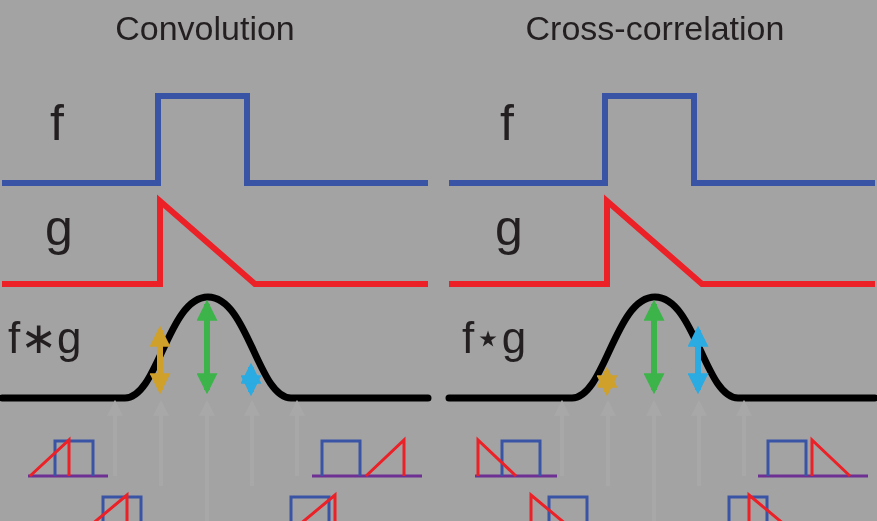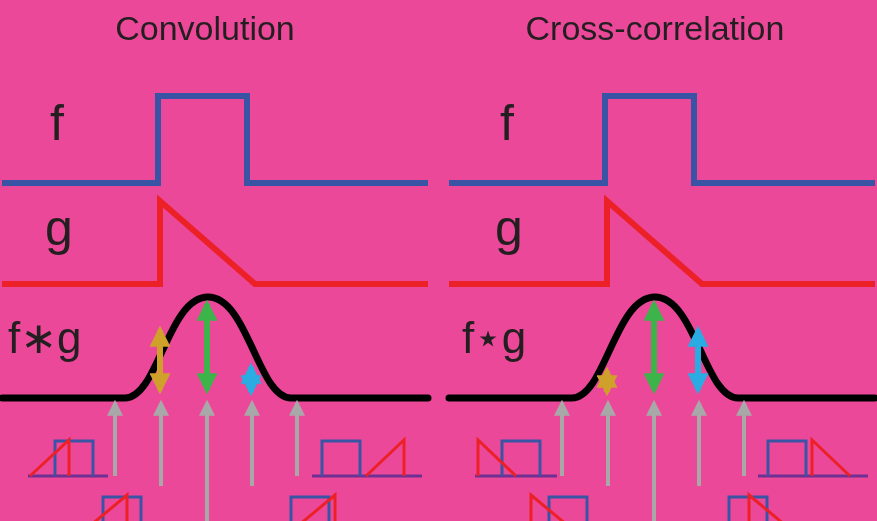--- a/index.html
+++ b/index.html
@@ -1,19 +1,19 @@
 <!DOCTYPE html>
 <html><head>
 <meta charset="utf-8">
 <style>
   html,body{margin:0;padding:0;background:#ffffff;}
   .canvas{
     position:relative;
     width:877px;height:521px;
-    background:#ec4899;
+    background:#a3a3a3;
     overflow:hidden;
     font-family:"Liberation Sans", sans-serif;
   }
   svg{display:block;}
   text{font-family:"Liberation Sans", sans-serif; fill:#231f20;}
   .title-text{font-size:34px;}
   .sig-label{font-size:50px;}
   .res-label{font-size:44px;}
 </style>
 </head>

